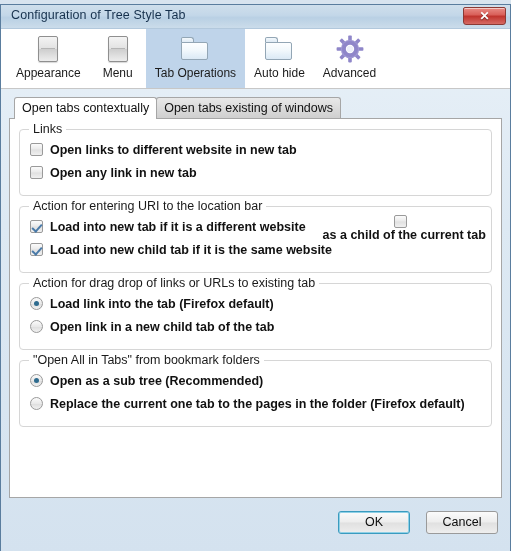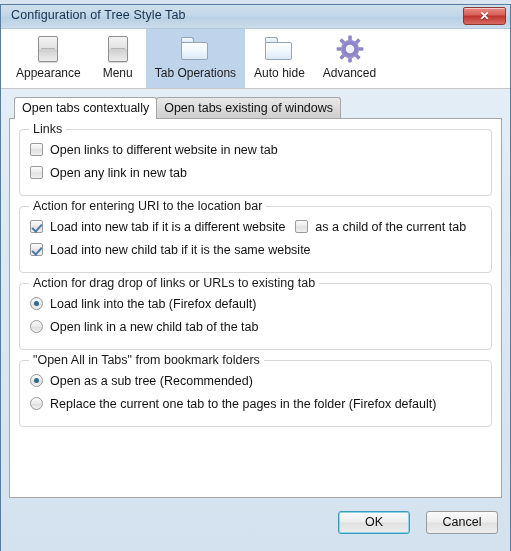--- a/index.html
+++ b/index.html
@@ -204,20 +204,21 @@
     background: #ffffff;
     padding: 0 4px;
     font-size: 12.5px;
     color: #1a1a1a;
     white-space: nowrap;
   }
 
   .optrow {
     display: flex;
     height: 23px;
+    font-weight: bold;
   }
   .opt {
     display: flex;
     align-items: center;
     cursor: pointer;
     white-space: nowrap;
   }
   .opt-label {
     font-size: 12.5px;
     color: #111111;
@@ -254,21 +255,21 @@
   }
   .rb.selected::after {
     content: "";
     position: absolute;
     left: 3px; top: 3px;
     width: 5px; height: 5px;
     border-radius: 50%;
     background: #2e6b8e;
   }
 
-  .spacer-right { margin-left: 10px; }
+  .spacer-right { margin-left: 10px; flex-direction: column; }
 
   
   .buttonbar {
     flex: 0 0 56px;
     display: flex;
     align-items: center;
     justify-content: flex-end;
     padding: 0 12px 8px 0;
     gap: 16px;
   }

